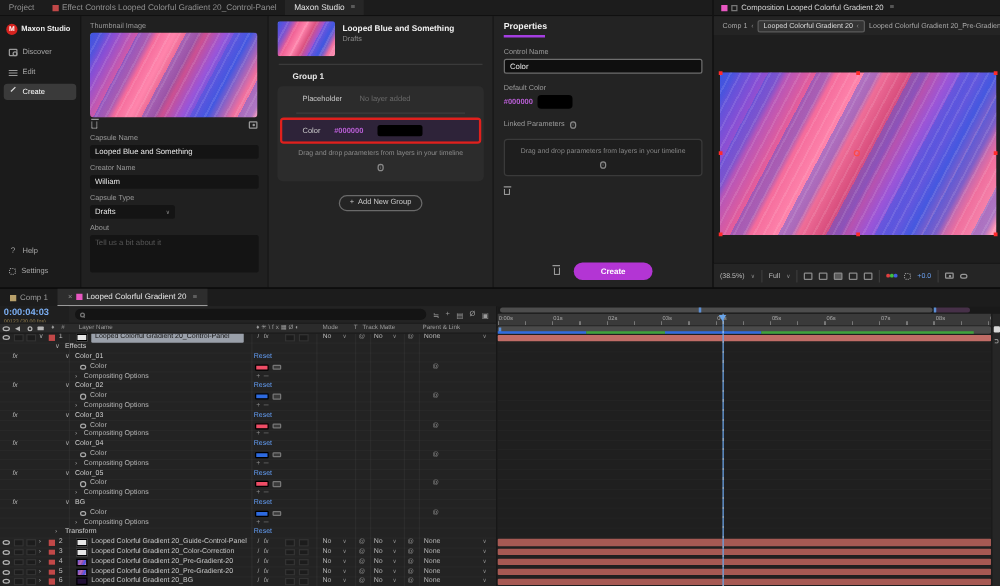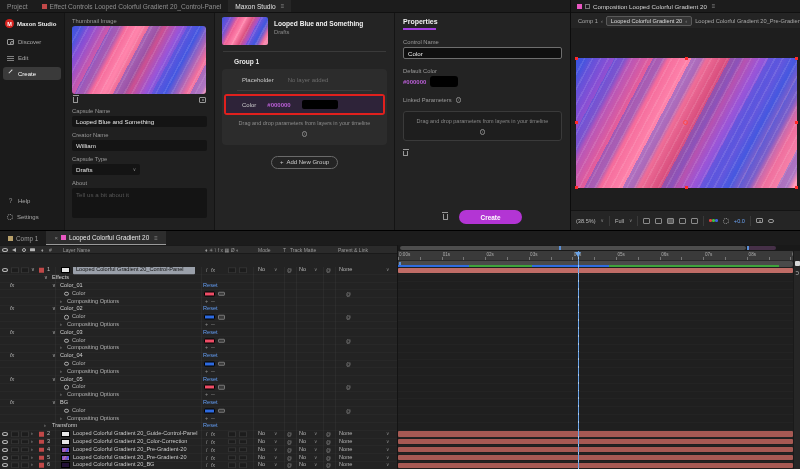--- a/index.html
+++ b/index.html
@@ -387,20 +387,36 @@
       </div>
       <div class="tl-tab active">
         <span class="xglyph">×</span>
         <span class="pinksq"></span>
         <span>Looped Colorful Gradient 20</span>
         <span class="menuglyph">≡</span>
       </div>
     </div>
     <div class="tl-main">
       <div class="tl-left">
+        <div class="tl-toolbar">
+          <div class="tc-block">
+            <div class="tc">0:00:04:03</div>
+            <div class="tc-sub">00123 (30.00 fps)</div>
+          </div>
+          <div class="searchbox">
+            <span class="i-mag"></span>
+          </div>
+          <div class="tb-icons">
+            <span>≒</span>
+            <span>+</span>
+            <span>▤</span>
+            <span>Ø</span>
+            <span>▣</span>
+          </div>
+        </div>
         <div class="tl-header">
           <span style="left:2px">
               <span class="i-eye" style="display:block"></span>
             </span>
           <span style="left:12px">
               <span class="i-spk" style="display:block"></span>
             </span>
           <span style="left:22px">
               <span class="i-solo" style="display:block"></span>
             </span>

